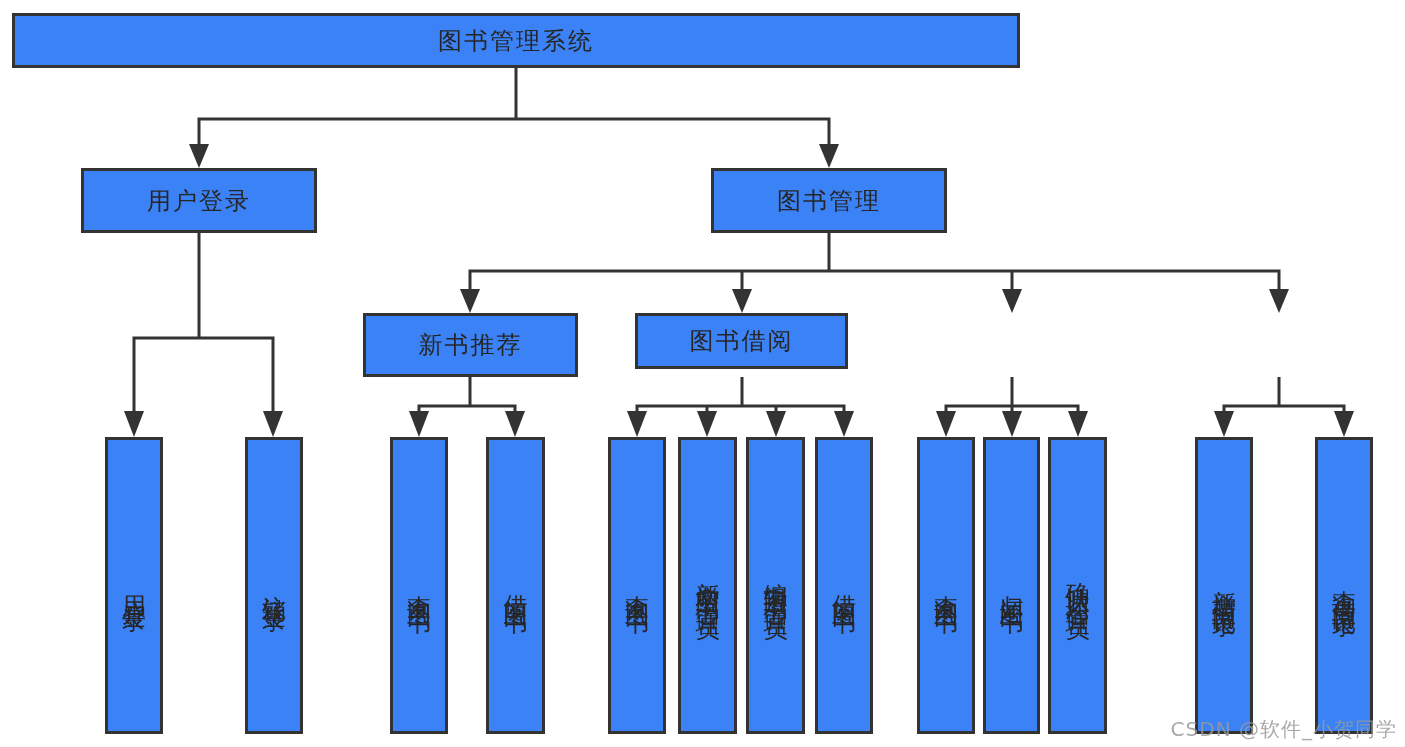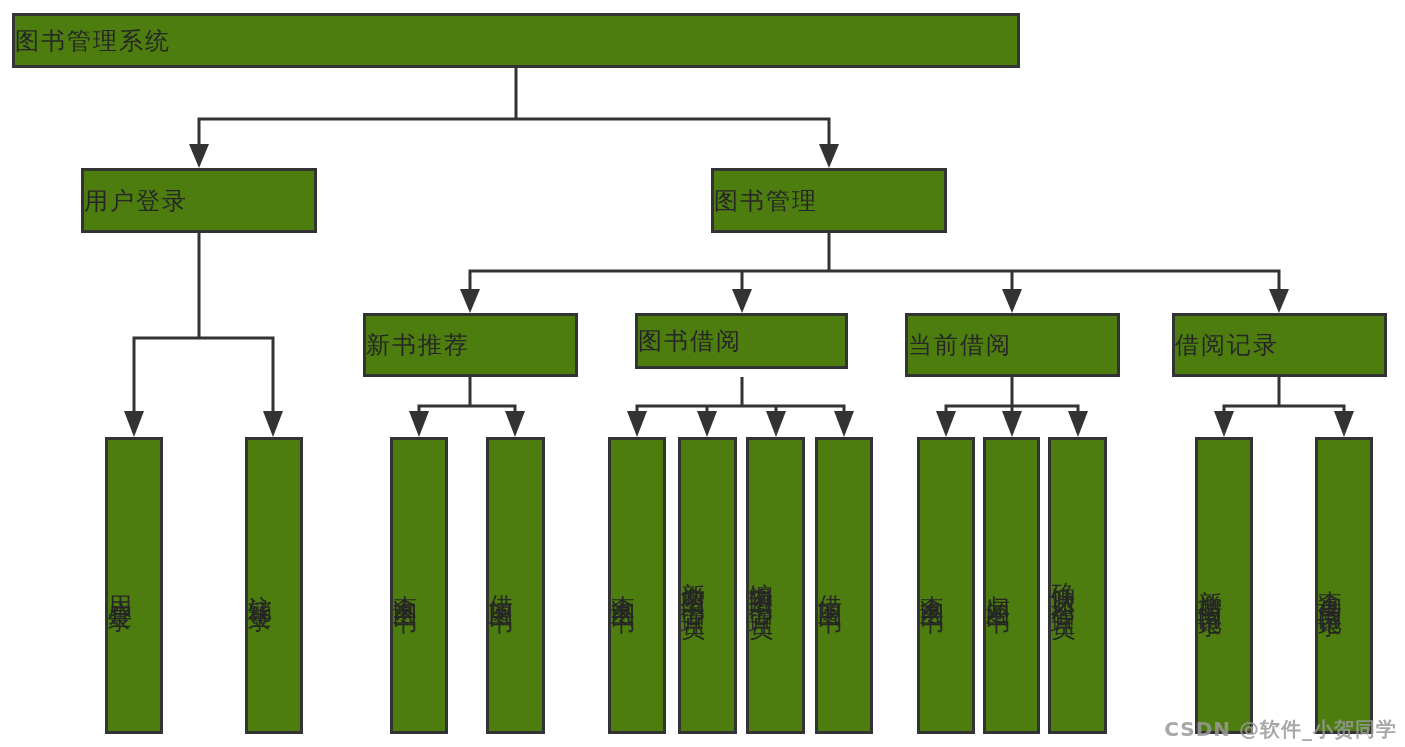--- a/index.html
+++ b/index.html
@@ -23,23 +23,24 @@
     stroke-width: 3;
   }
   .connector-layer polygon {
     fill: var(--color-line, #333333);
     stroke: none;
   }
   .box {
     position: absolute;
     box-sizing: border-box;
     border: 3px solid var(--color-line, #333333);
-    background: #4d7c0f;
+    background: #3b82f6;
     display: flex;
     align-items: center;
+    justify-content: center;
     color: var(--color-text, #262626);
   }
   .box.h span {
     font-size: 24px;
     letter-spacing: 2px;
     white-space: nowrap;
   }
   .box.v span {
     writing-mode: vertical-rl;
     text-orientation: mixed;
@@ -51,21 +52,20 @@
   .watermark {
     position: absolute;
     right: 8px;
     bottom: 4px;
     font-size: 20px;
     letter-spacing: 1px;
     color: var(--color-watermark, #999999);
     opacity: 0.85;
     white-space: nowrap;
     z-index: 5;
-    font-weight: bold;
   }
 </style>
 </head>
 <body>
 
 <div class="canvas">
 
   <svg class="connector-layer" viewBox="0 0 1405 747">
     <g>
       <path d="M516 68 V120.5 M197.5 119 H830.5 M199 117.5 V146 M829 117.5 V146"></path>
@@ -121,26 +121,20 @@
   <div class="box h" style="left:363px;top:313px;width:215px;height:64px">
     <span>新书推荐</span>
   </div>
 
   <div class="box h" style="left:711px;top:168px;width:236px;height:65px">
     <span>图书管理</span>
   </div>
   <div class="box h" style="left:635px;top:313px;width:213px;height:56px">
     <span>图书借阅</span>
   </div>
-  <div class="box h" style="left:905px;top:313px;width:215px;height:64px">
-    <span>当前借阅</span>
-  </div>
-  <div class="box h" style="left:1172px;top:313px;width:215px;height:64px">
-    <span>借阅记录</span>
-  </div>
 
   <div class="box v" style="left:105px;top:437px;width:58px;height:297px">
     <span>用户登录</span>
   </div>
   <div class="box v" style="left:245px;top:437px;width:58px;height:297px">
     <span>注销登录</span>
   </div>
 
   <div class="box v" style="left:390px;top:437px;width:58px;height:297px">
     <span>查询图书</span>

